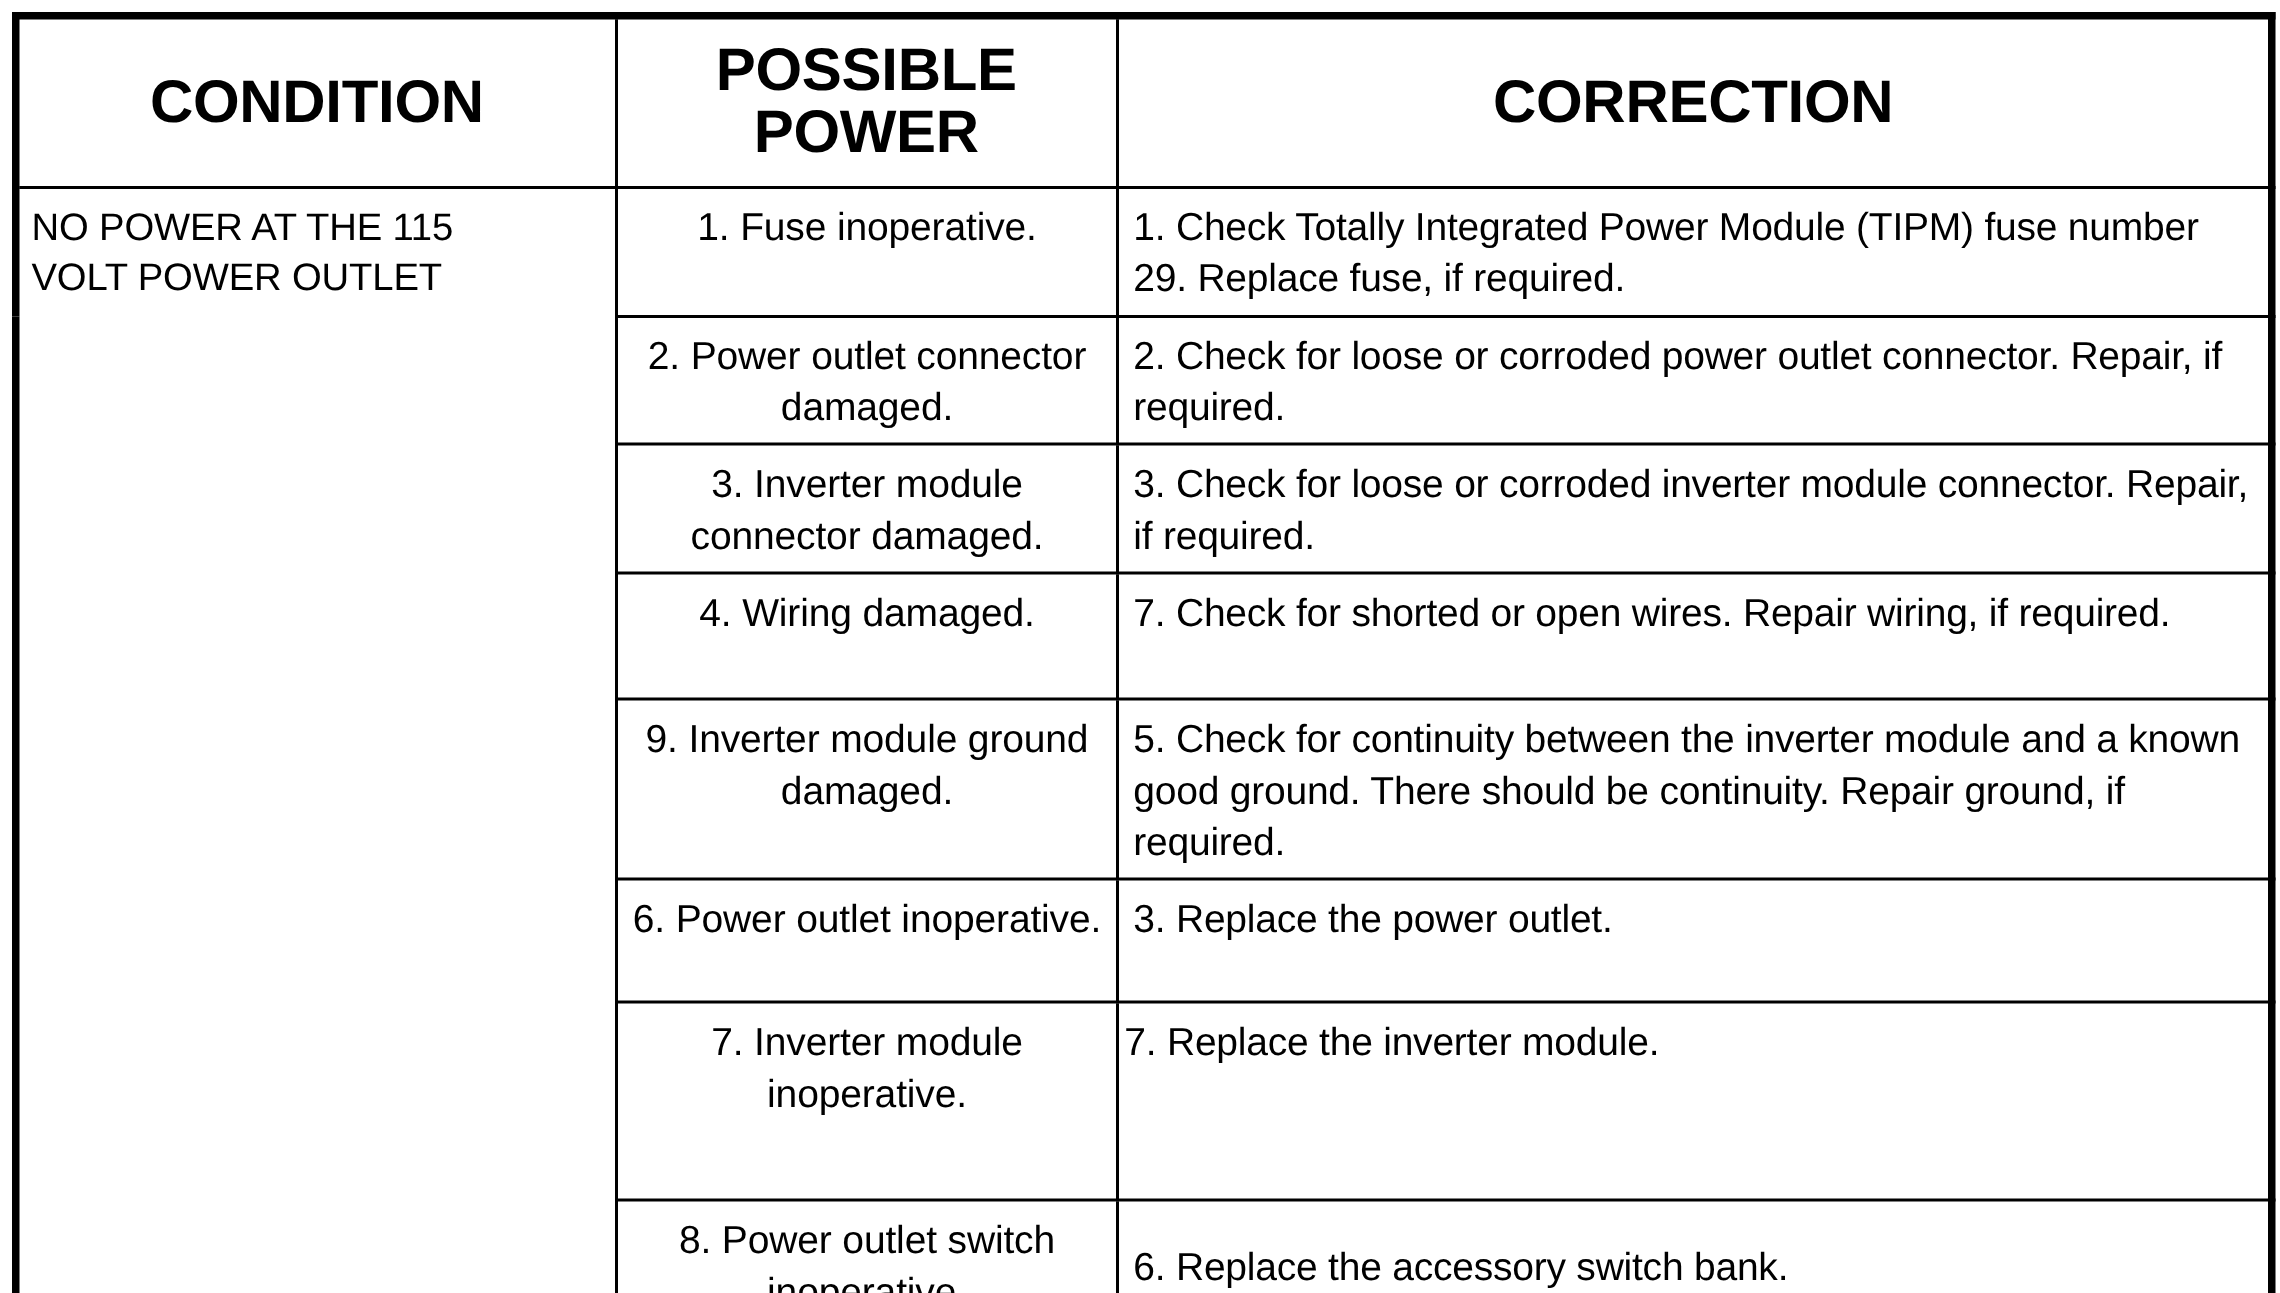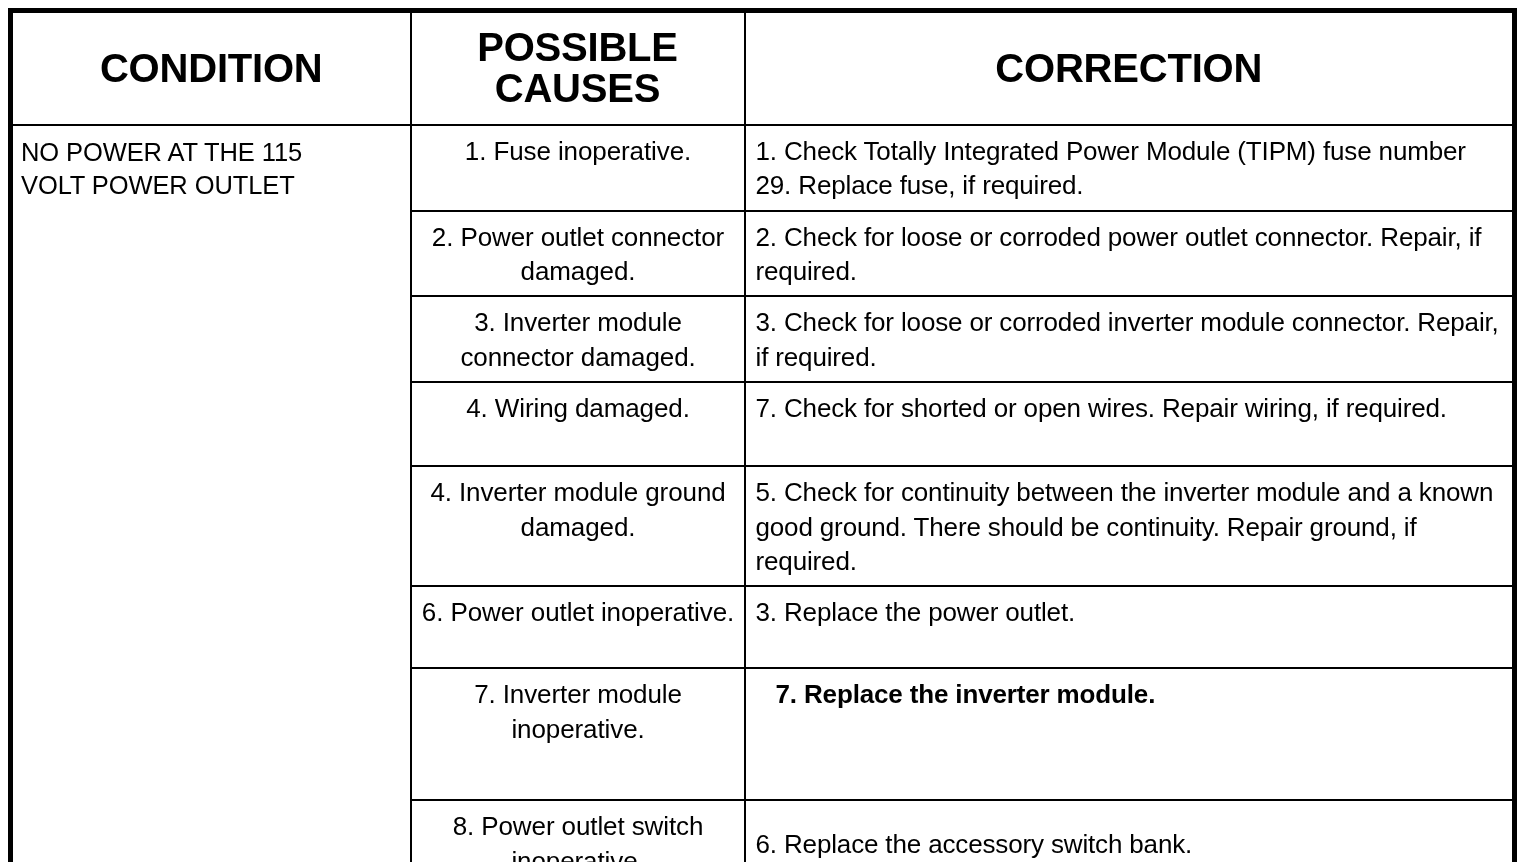--- a/index.html
+++ b/index.html
@@ -77,21 +77,21 @@
 
   td.correction-cell {
     vertical-align: top;
     padding: 8px 10px 6px 10px;
     font-size: 26px;
     line-height: 1.34;
     text-align: left;
     letter-spacing: -0.15px;
   }
 
-  td.correction-cell.indent-1 { padding-left: 30px; font-weight: bold; }
+  td.correction-cell.indent-1 { padding-left: 4px; }
   td.correction-cell.vcenter  { vertical-align: middle; }
 
   
   col.c-condition  { width: 400px; }
   col.c-cause      { width: 334px; }
   col.c-correction { width: 770px; }
 
   
   tr.r-head  { height: 114px; }
   tr.r1 { height: 86px;  }
@@ -115,21 +115,21 @@
       <col class="c-condition">
       <col class="c-cause">
       <col class="c-correction">
     </colgroup>
 
     <thead>
       <tr class="r-head">
         <th class="col-head">CONDITION</th>
         <th class="col-head">
           <span>POSSIBLE</span><br>
-          <span>CAUSES</span>
+          <span>POWER</span>
         </th>
         <th class="col-head">CORRECTION</th>
       </tr>
     </thead>
 
     <tbody>
 
       <tr class="r1">
         <td class="condition-cell" rowspan="8">
           <span class="nowrapline">NO POWER AT THE 115</span><br>
@@ -148,21 +148,21 @@
         <td class="cause-cell">3. Inverter module connector damaged.</td>
         <td class="correction-cell">3. Check for loose or corroded inverter module connector. Repair, if required.</td>
       </tr>
 
       <tr class="r4">
         <td class="cause-cell">4. Wiring damaged.</td>
         <td class="correction-cell">7. Check for shorted or open wires. Repair wiring, if required.</td>
       </tr>
 
       <tr class="r5">
-        <td class="cause-cell">4. Inverter module ground damaged.</td>
+        <td class="cause-cell">9. Inverter module ground damaged.</td>
         <td class="correction-cell">5. Check for continuity between the inverter module and a known good ground. There should be continuity. Repair ground, if required.</td>
       </tr>
 
       <tr class="r6">
         <td class="cause-cell">6. Power outlet inoperative.</td>
         <td class="correction-cell">3. Replace the power outlet.</td>
       </tr>
 
       <tr class="r7">
         <td class="cause-cell">7. Inverter module inoperative.</td>

